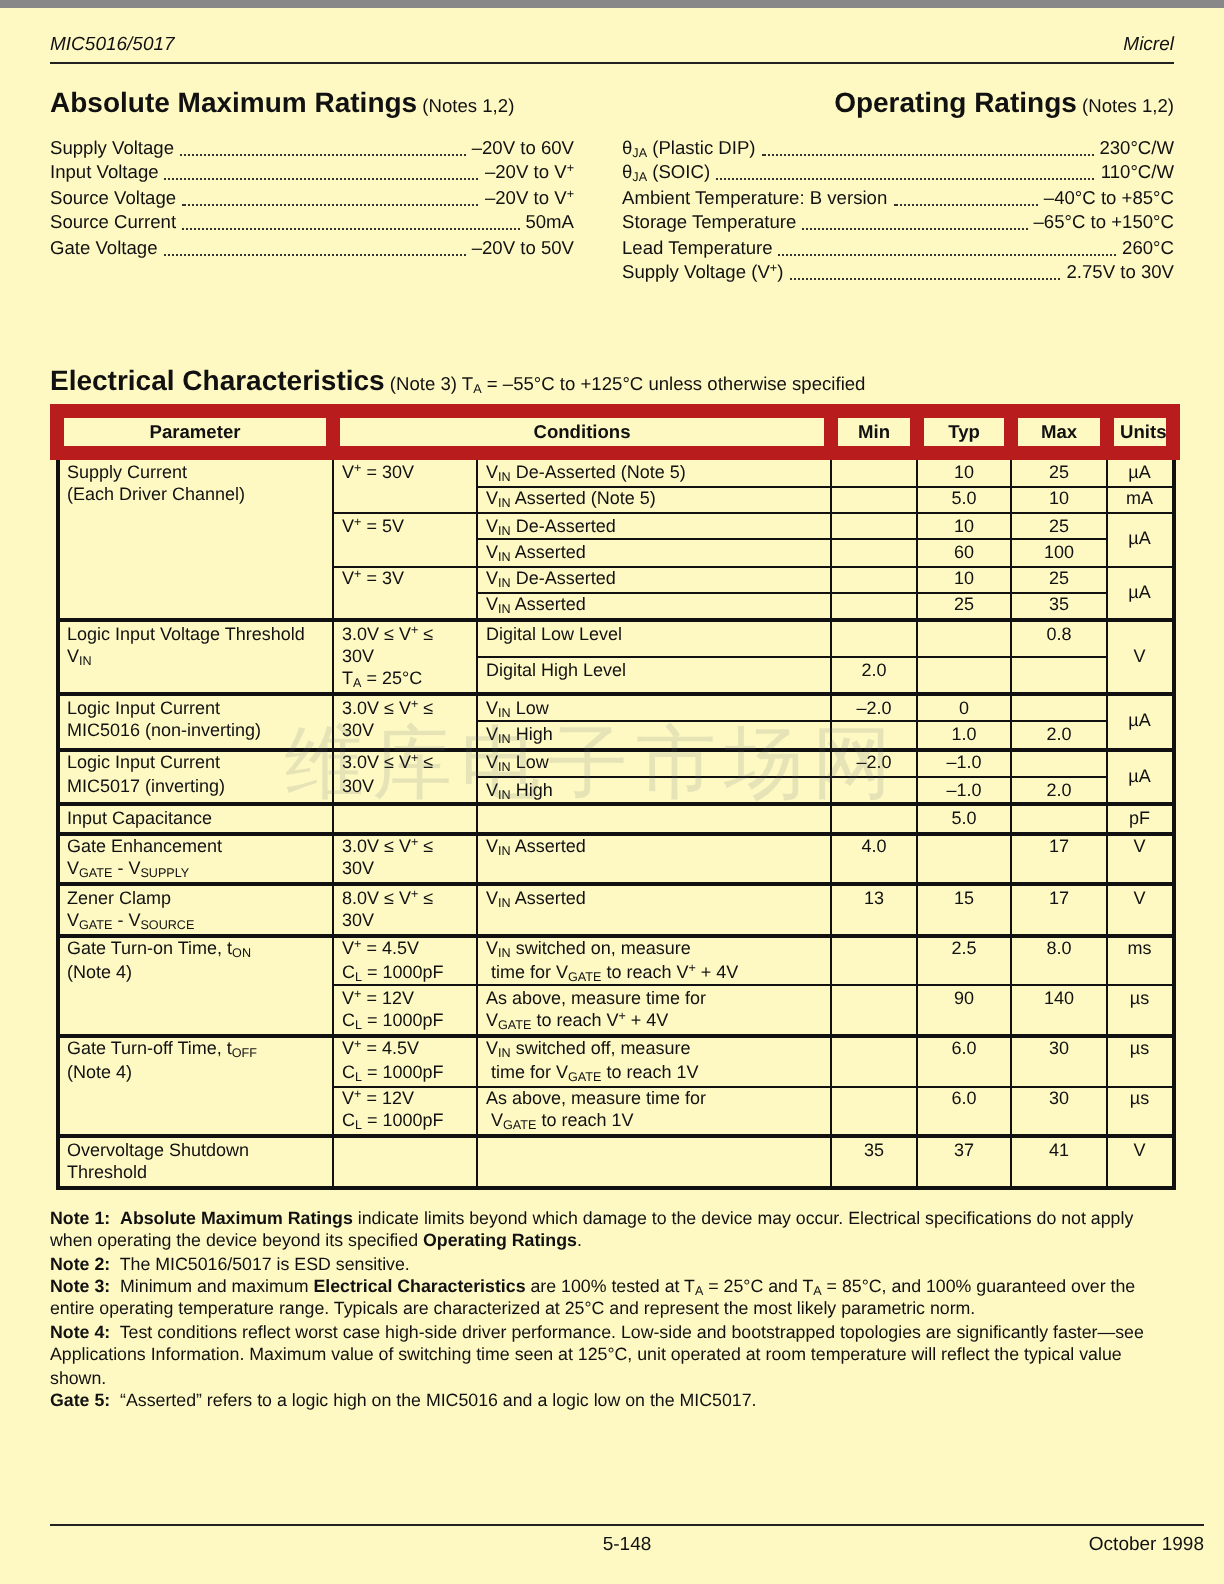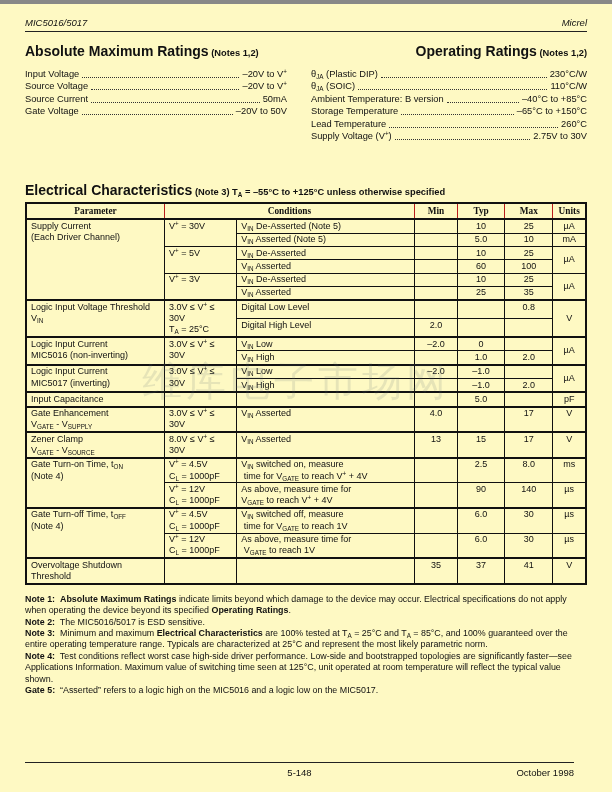--- a/index.html
+++ b/index.html
@@ -4,43 +4,43 @@
 <style>
   html,body{margin:0;padding:0;background:#888;}
   .sheet{
     position:relative; width:612px; height:792px; background:#fef9c3;
     font-family:"Liberation Sans",sans-serif; color:#111; overflow:hidden;
     margin:4px auto; box-sizing:border-box; padding:13px 25px 0 25px;
   }
   
   .doc-header{display:flex; justify-content:space-between; align-items:flex-end;
     font-style:italic; font-size:9.5px; padding-bottom:3px; border-bottom:1px solid #222;}
-  .doc-footer{position:absolute; left:25px; right:38px; top:758px;
+  .doc-footer{position:absolute; left:25px; right:10px; top:758px;
     border-top:1px solid #222; padding-top:4px; font-size:9.5px;}
   .doc-footer .pg{position:absolute; left:0; right:0; text-align:center; top:4px;}
   .doc-footer .dt{position:absolute; right:0; top:4px;}
   
   .ratings{display:flex; margin-top:11px;}
   .col-left{flex:0 0 262px; margin-right:24px;}
   .col-right{flex:1;text-align:right;}
   h2{font-size:14px; font-weight:bold; margin:0 0 9px 0; letter-spacing:0;}
-  h2 .hnote{font-weight:bold; font-size:9.3px; letter-spacing:0;}
+  h2 .hnote{font-weight:normal; font-size:9.3px; letter-spacing:0;}
   
   .rlist{font-size:9.3px;}
   .ritem{display:flex; align-items:flex-end; line-height:12.4px;}
   .ritem .lbl{white-space:nowrap;}
   .ritem .leader{flex:1; border-bottom:1.3px dotted #333; margin:0 3px 2.5px 3px; min-width:6px;}
   .ritem .val{white-space:nowrap;}
   
   .elec{margin-top:40px;}
   .elec h2{margin-bottom:4px;}
   table.spec{width:562px; border-collapse:collapse; table-layout:fixed;
     font-size:9px; margin-top:2px; border:2px solid #111;}
-  table.spec th{border:1px solid #b91c1c; font-size:9.3px; font-weight:bold;
-    padding:1px 3px; line-height:12px; text-align:center;font-family:Liberation Serif, serif;}
+  table.spec th{border:7px solid #b91c1c; font-size:9.3px; font-weight:bold;
+    padding:1px 3px; line-height:12px; text-align:center;}
   table.spec td{border:1px solid #111; padding:0.5px 4px; vertical-align:top;
     line-height:11.3px; white-space:pre-line; text-align:center; overflow:hidden;}
   table.spec td.param, table.spec td.cond1, table.spec td.cond2{text-align:left;}
   table.spec td.mid{vertical-align:middle;}
   table.spec tr.g td{border-top:2px solid #111;}
   sub,sup{font-size:6.3px; line-height:0;}
   sub{vertical-align:-1.5px;} sup{vertical-align:3px;}
   
   .notes{margin-top:9px; font-size:8.9px; line-height:11.4px;}
   .notes p{margin:0;}
@@ -57,20 +57,25 @@
 
   <div class="doc-header">
     <span>MIC5016/5017</span>
     <span>Micrel</span>
   </div>
 
   <div class="ratings">
     <div class="col-left">
       <h2><span>Absolute Maximum Ratings</span><span class="hnote"> (Notes 1,2)</span></h2>
       <div class="rlist" id="absmax-list">
+          <div class="ritem">
+            <span class="lbl">Supply Voltage</span>
+            <span class="leader"></span>
+            <span class="val">–20V to 60V</span>
+          </div>
           <div class="ritem">
             <span class="lbl">Input Voltage</span>
             <span class="leader"></span>
             <span class="val">–20V to V<sup>+</sup></span>
           </div>
           <div class="ritem">
             <span class="lbl">Source Voltage</span>
             <span class="leader"></span>
             <span class="val">–20V to V<sup>+</sup></span>
           </div>

